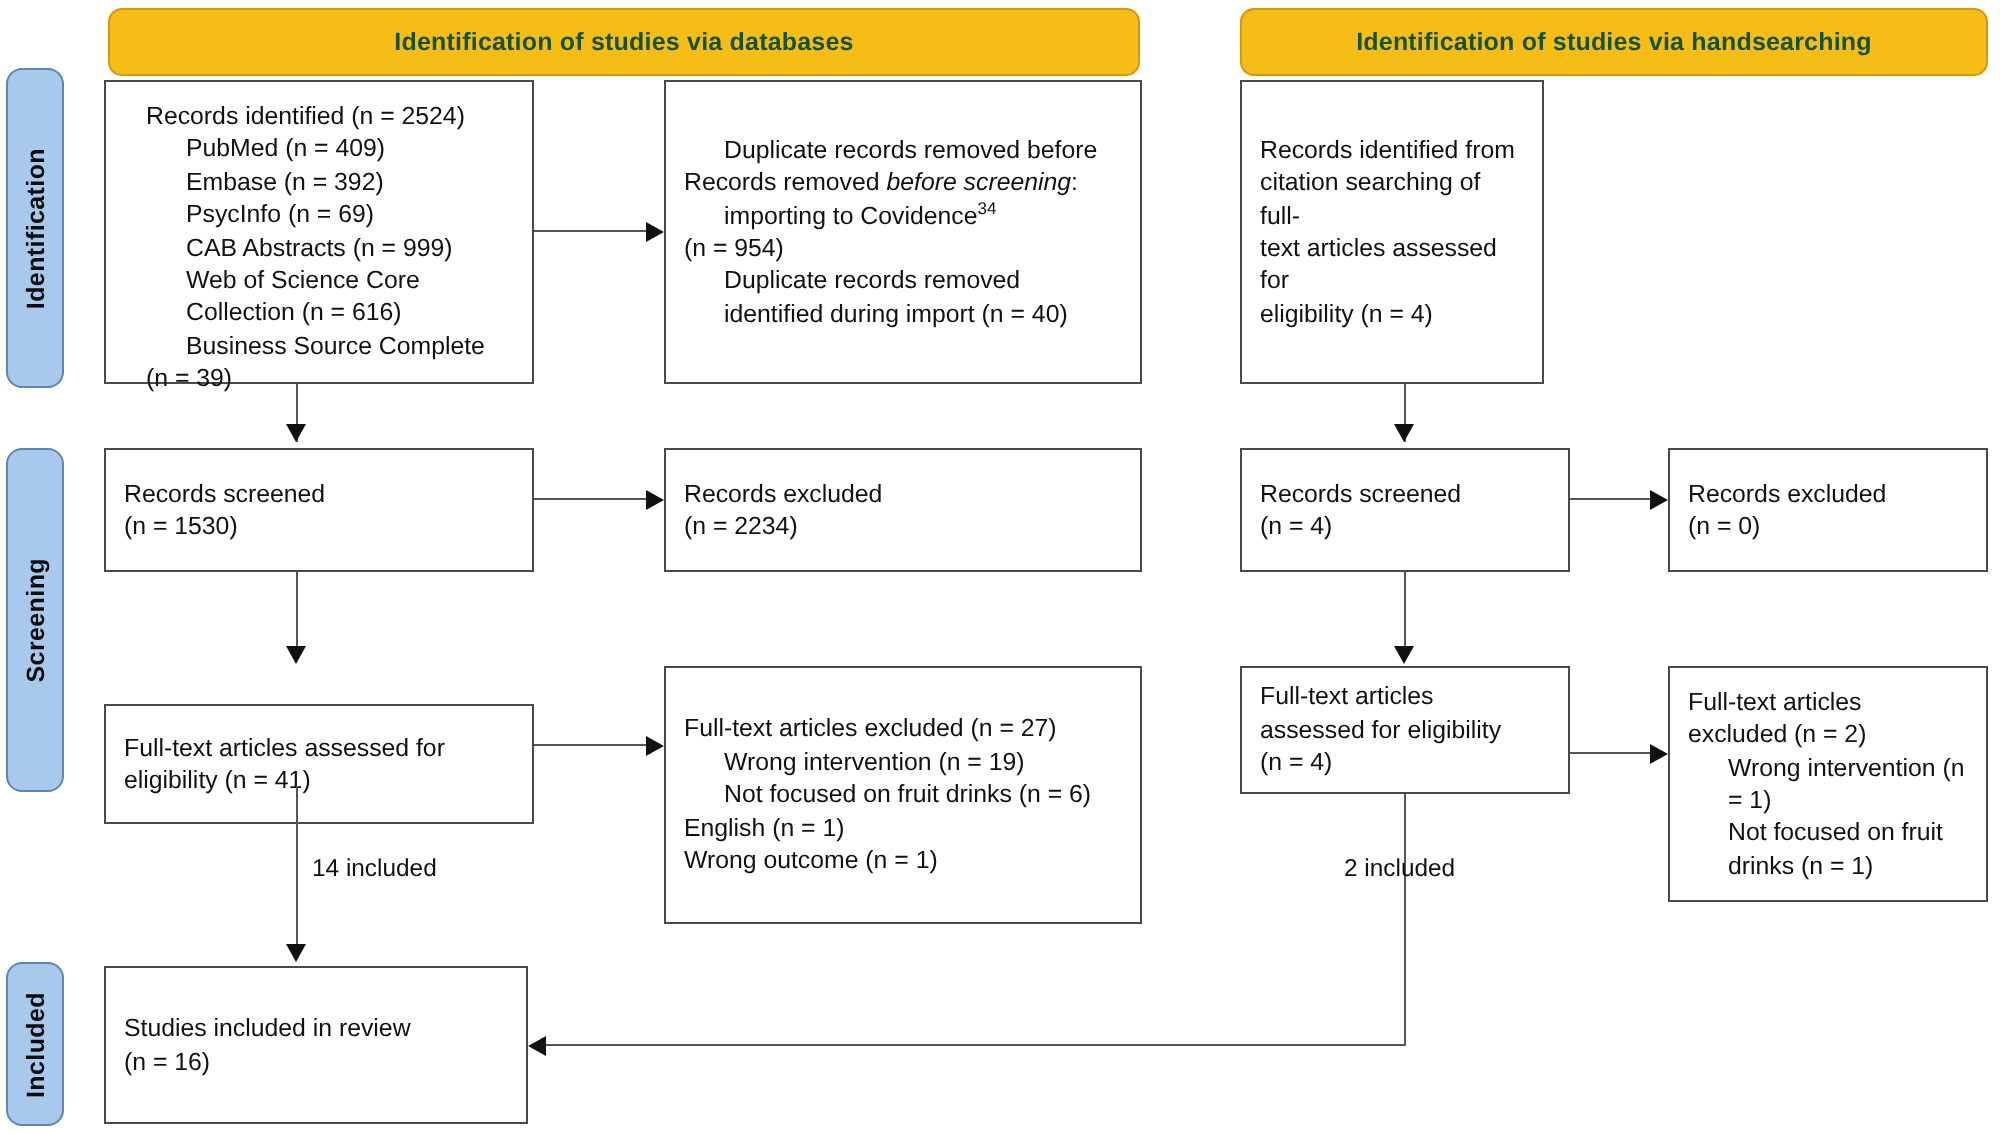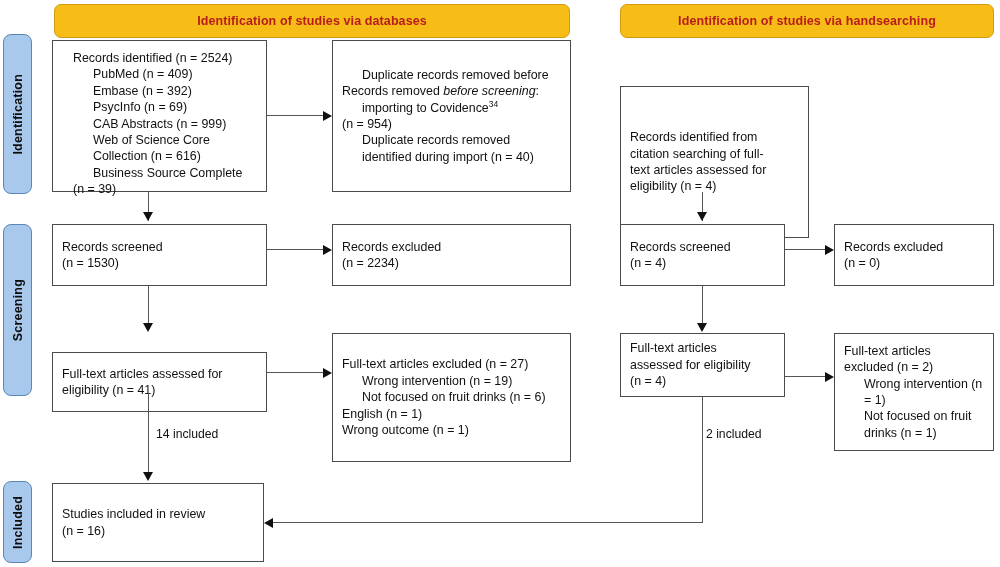--- a/index.html
+++ b/index.html
@@ -22,21 +22,21 @@
 
   
   .hdr-bar {
     position: absolute;
     background: #f6bd17;
     border: 1.5px solid #d39a10;
     border-radius: 7px;
     display: flex;
     align-items: center;
     justify-content: center;
-    color: #b91c1c;
+    color: #14532d;
     font-weight: bold;
     font-size: 12.5px;
     letter-spacing: 0.1px;
     text-align: center;
     padding: 16px 6px;
   }
 
   
   .stage-label {
     position: absolute;
@@ -197,21 +197,21 @@
 
   <div class="v-line" style="left:148px; top:393px; height:81px;"></div>
   <div class="arrow-d" style="left:143px; top:472px;"></div>
   <div class="edge-label" style="left:156px; top:427px;">14 included</div>
 
   <div class="box" style="left:52px; top:483px; width:212px; height:79px;">
     <div class="line">Studies included in review</div>
     <div class="line">(n = 16)</div>
   </div>
 
-  <div class="box" style="left:620px; top:40px; width:189px; height:152px;margin-top:46px;">
+  <div class="box" style="left:620px; top:40px; width:152px; height:152px;">
     <div class="line">Records identified from</div>
     <div class="line">citation searching of full-</div>
     <div class="line">text articles assessed for</div>
     <div class="line">eligibility (n = 4)</div>
   </div>
 
   <div class="v-line" style="left:702px; top:192px; height:29px;"></div>
   <div class="arrow-d" style="left:697px; top:212px;"></div>
 
   <div class="box" style="left:620px; top:224px; width:165px; height:62px;">
@@ -244,15 +244,15 @@
     <div class="line ind">Not focused on fruit</div>
     <div class="line ind">drinks (n = 1)</div>
   </div>
 
   <div class="h-line" style="left:785px; top:376px; width:42px;"></div>
   <div class="arrow-r" style="left:825px; top:371.5px;"></div>
 
   <div class="v-line" style="left:702px; top:397px; height:126px;"></div>
   <div class="h-line" style="left:272px; top:522px; width:431px;"></div>
   <div class="arrow-l" style="left:264px; top:517.5px;"></div>
-  <div class="edge-label" style="left:706px; top:427px;">2 included</div>
+  <div class="edge-label" style="left:672px; top:427px;">2 included</div>
 
 </div>
 
 </body></html>

